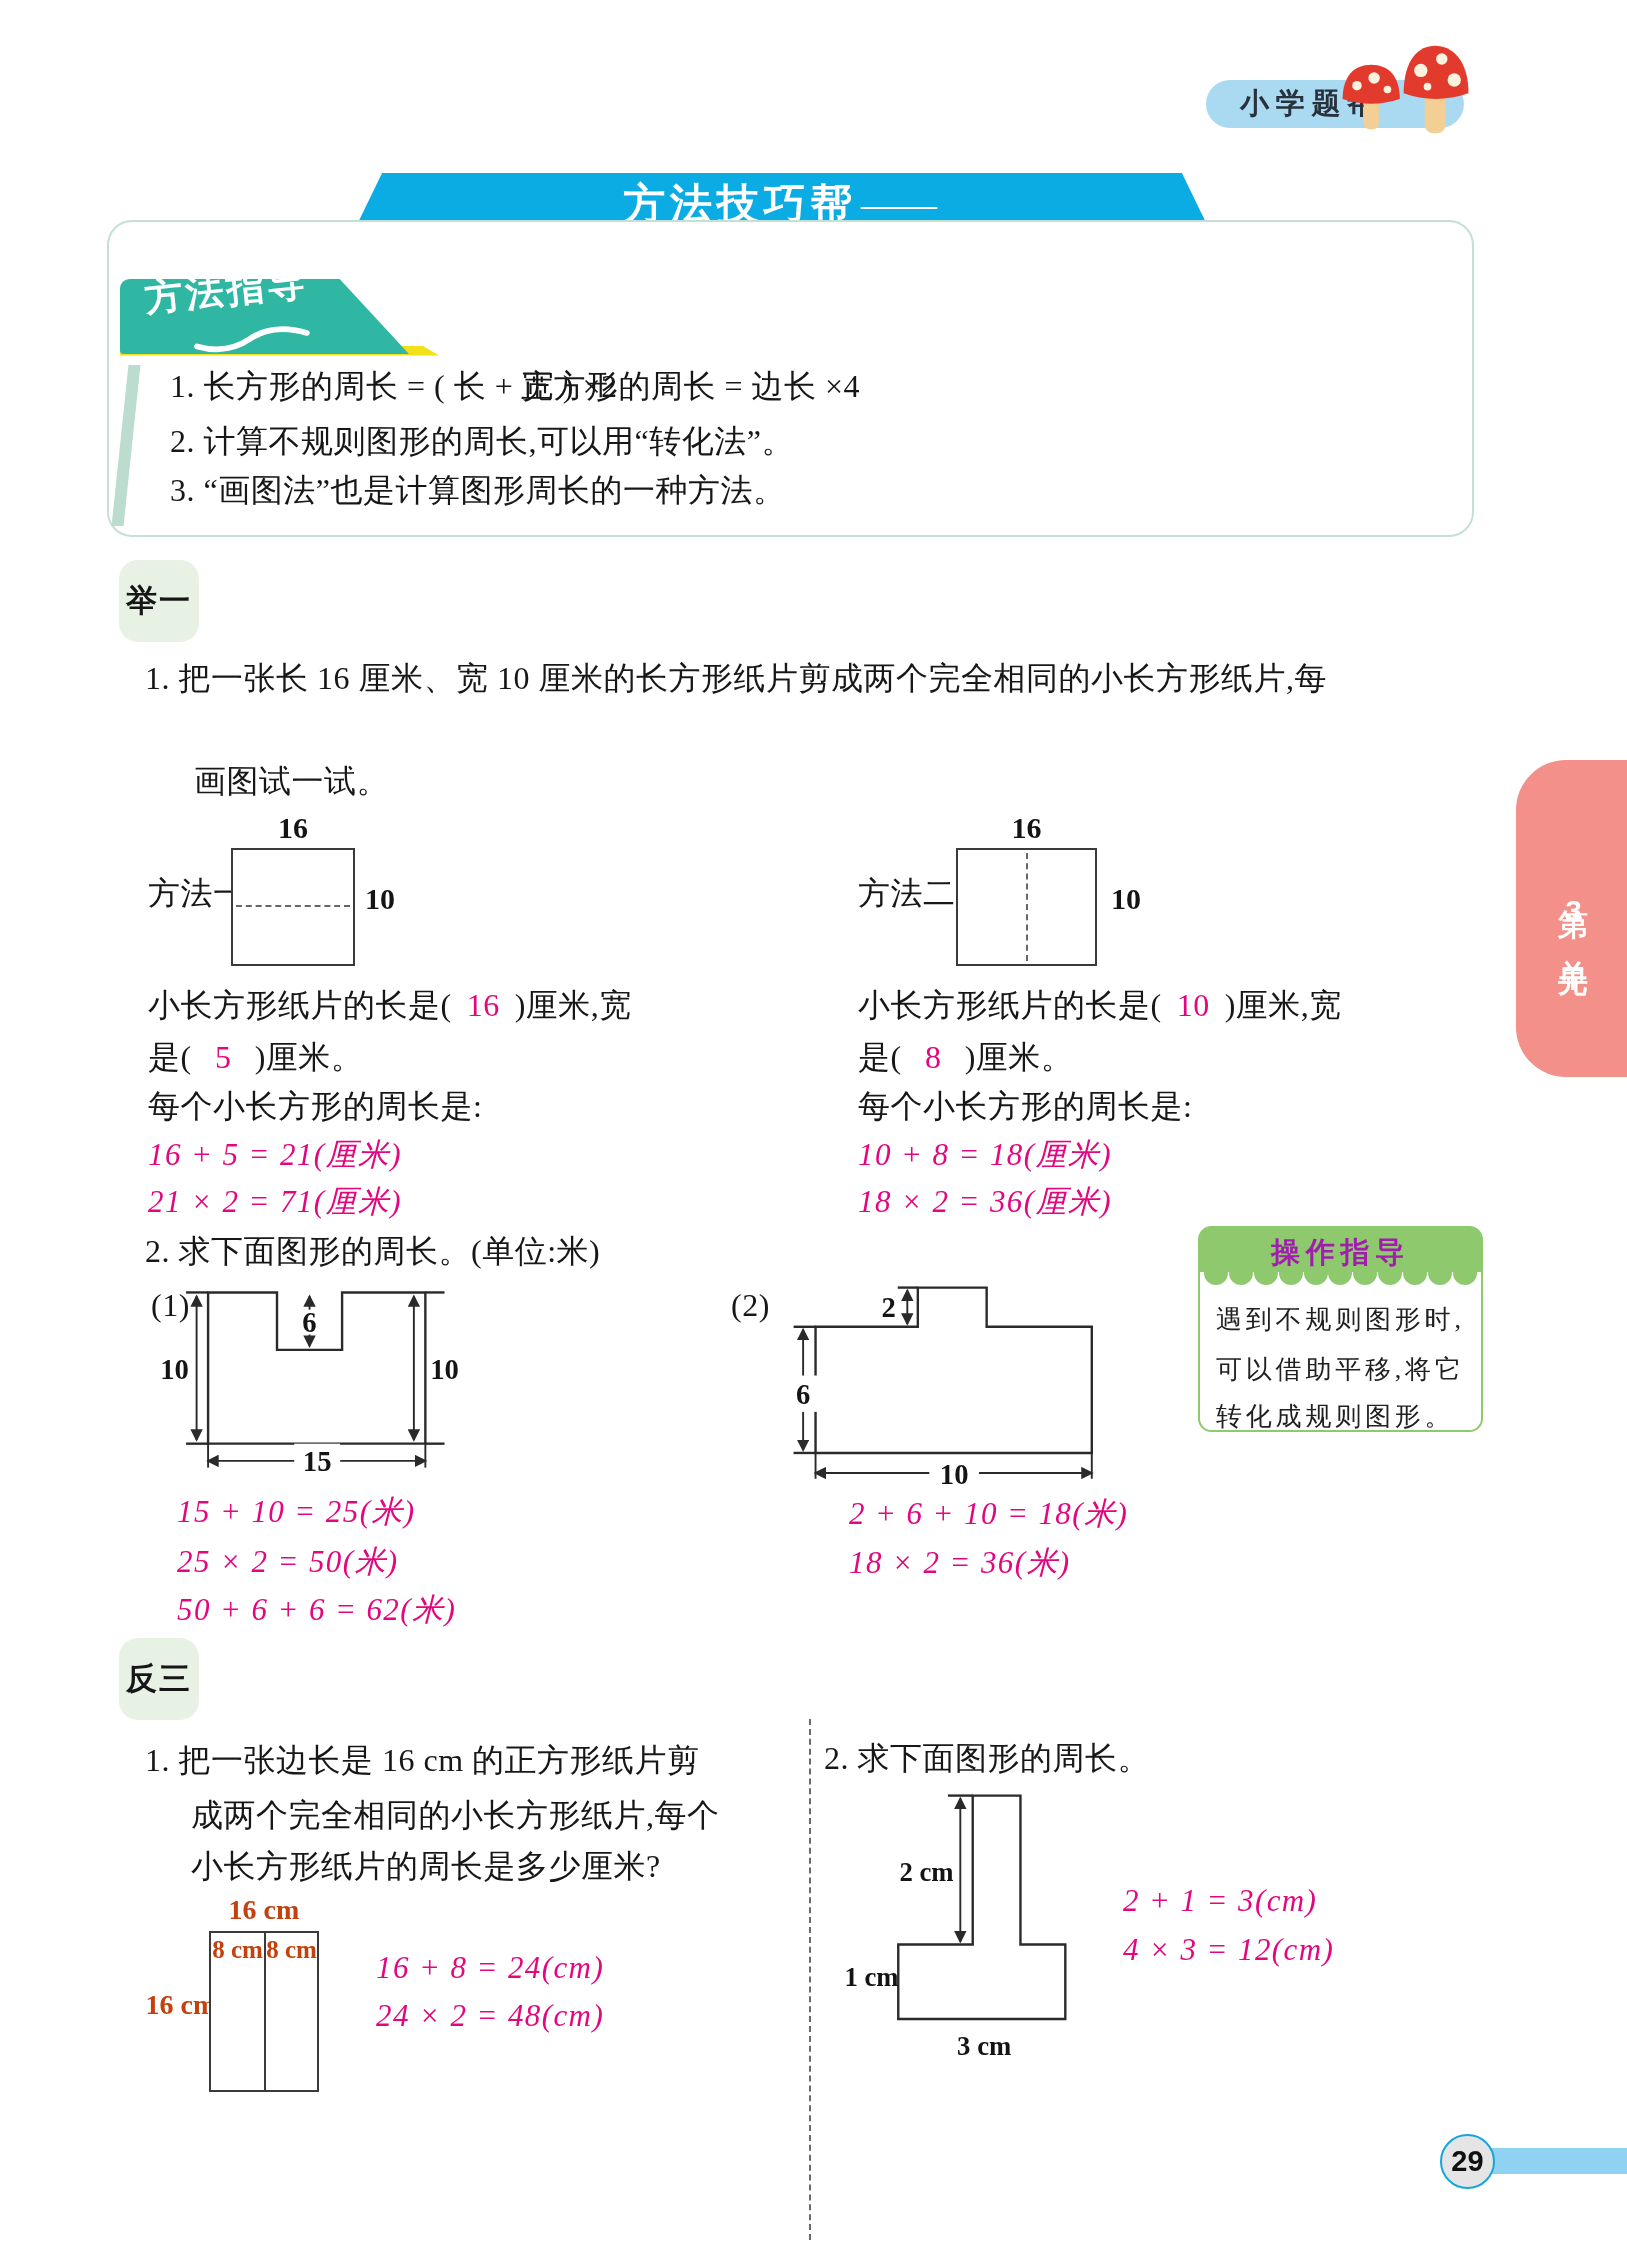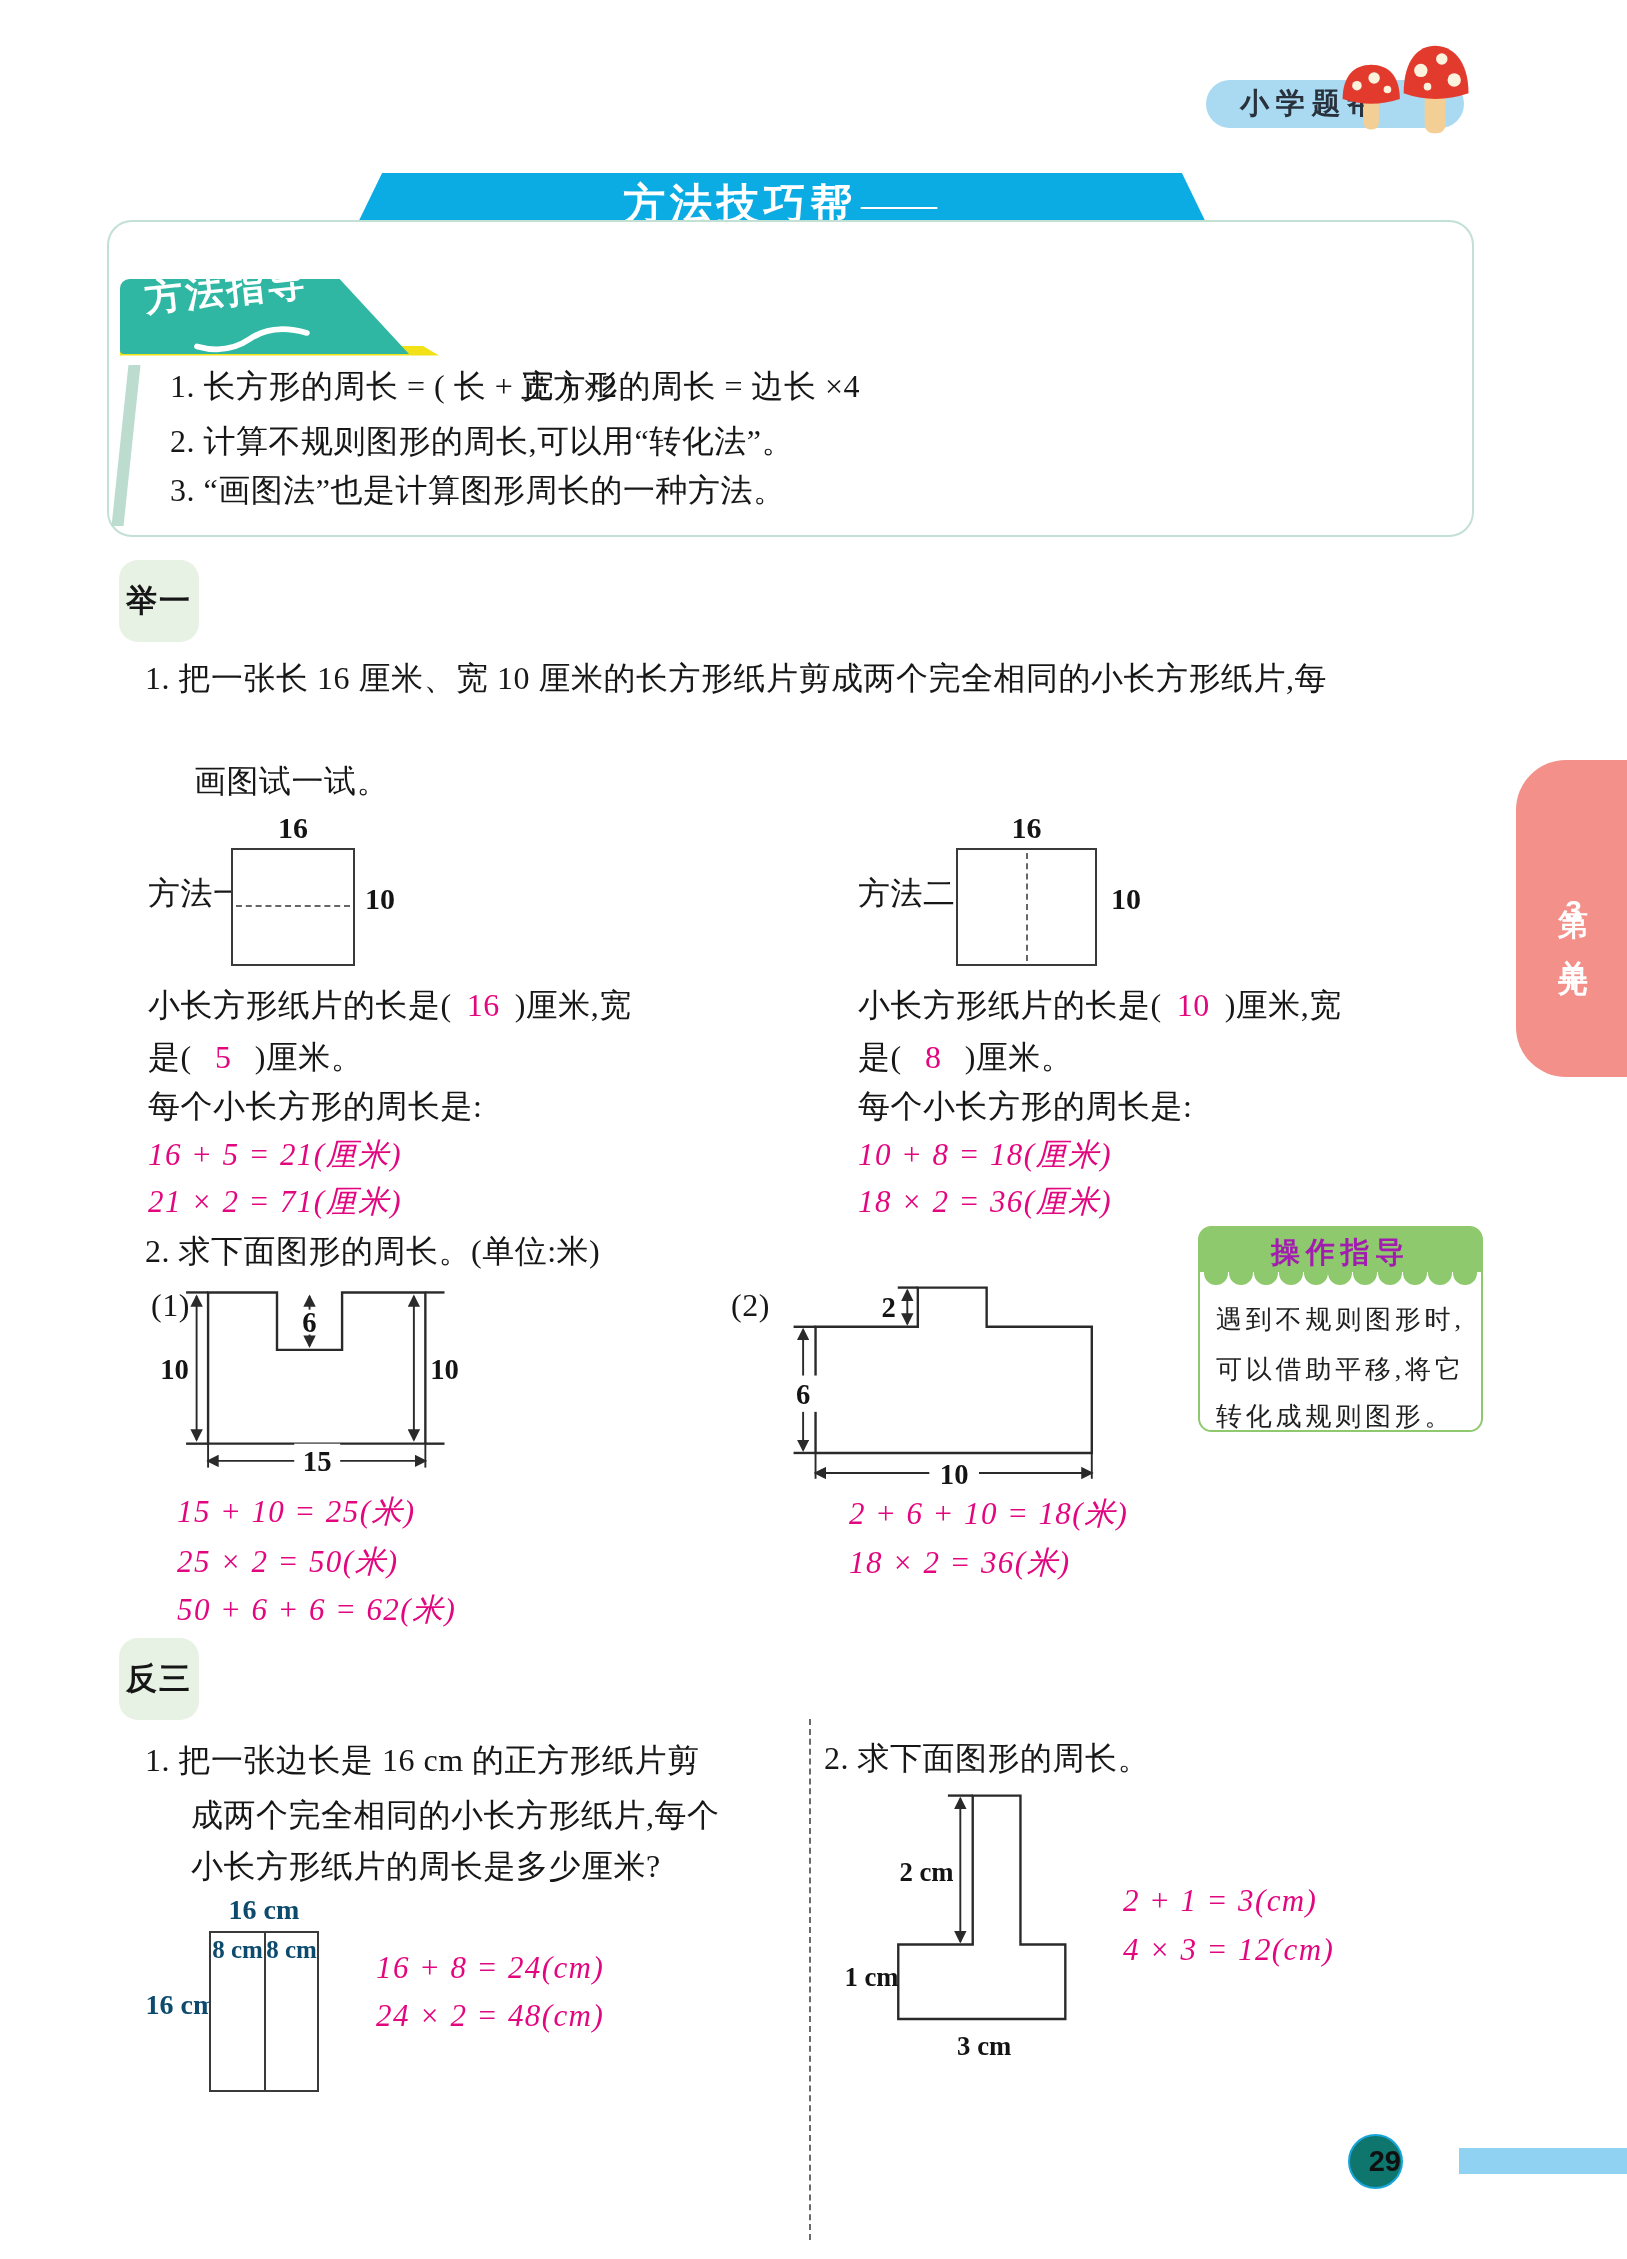--- a/index.html
+++ b/index.html
@@ -61,29 +61,29 @@
   .unit { left:1516px; top:760px; width:113px; height:317px; background:#F29089; border-radius:50px 0 0 50px; }
   .unit span { position:absolute; left:50%; top:50%; transform:translate(-50%,-50%);
                writing-mode:vertical-lr; text-orientation:upright; color:#fff;
                font:bold 30px "Liberation Sans", sans-serif; letter-spacing:8.6px; white-space:nowrap; }
 
   
   .vdash { left:809px; top:1719px; height:521px; width:0; border-left:2.4px dashed #6a6a6a; }
 
   
   .pgbar { left:1459px; top:2148px; width:169px; height:26px; background:#8FD2F1; z-index:4; }
-  .pgc { left:1348px; top:2134px; width:55px; height:55px; border:2.9px solid #17A5DB; border-radius:50%;
-         background:#0f766e; display:flex; align-items:center; justify-content:flex-end;
+  .pgc { left:1440px; top:2134px; width:55px; height:55px; border:2.9px solid #17A5DB; border-radius:50%;
+         background:#e5e5e5; display:flex; align-items:center; justify-content:center;
          font:600 29px "Liberation Sans", sans-serif; color:#101010; z-index:5; }
 
   
   svg text.dim  { font-family:"Liberation Serif", serif; font-weight:bold; font-size:30px; fill:#141414; }
   svg text.dims { font-family:"Liberation Serif", serif; font-weight:bold; font-size:28px; fill:#141414; }
 
-  .sqlab { font:bold 27px "Liberation Serif", serif; color:#0c4a6e; white-space:nowrap; }
+  .sqlab { font:bold 27px "Liberation Serif", serif; color:#c2410c; white-space:nowrap; }
 </style>
 </head>
 <body>
 
 <div class="page">
 
   <div class="a brand">
     <span>小学题帮</span>
   </div>
   <svg class="a" style="left:1333px;top:38px;z-index:2" width="148" height="103" viewBox="0 0 155 108">

